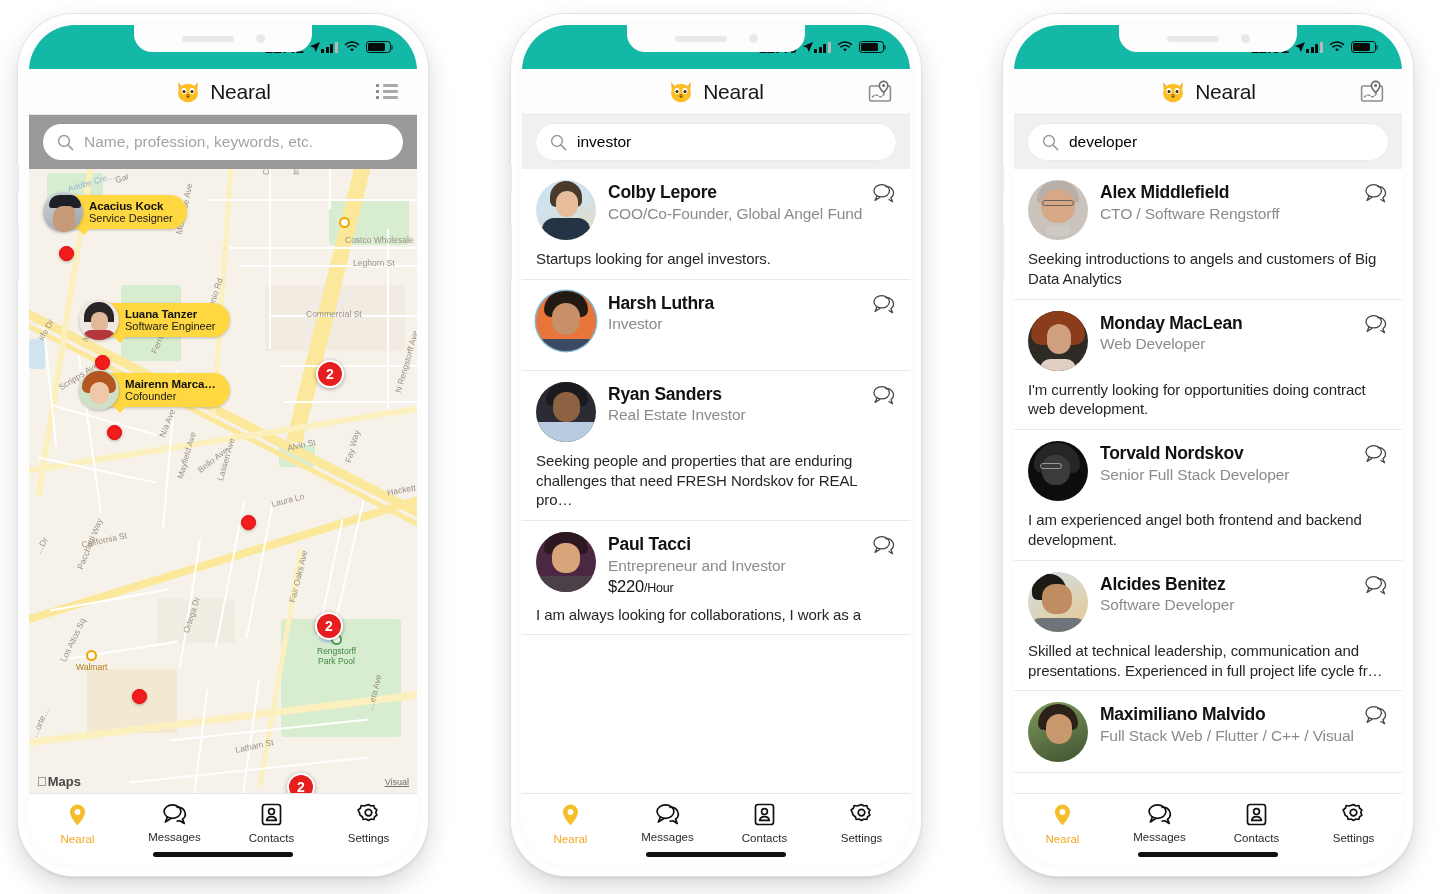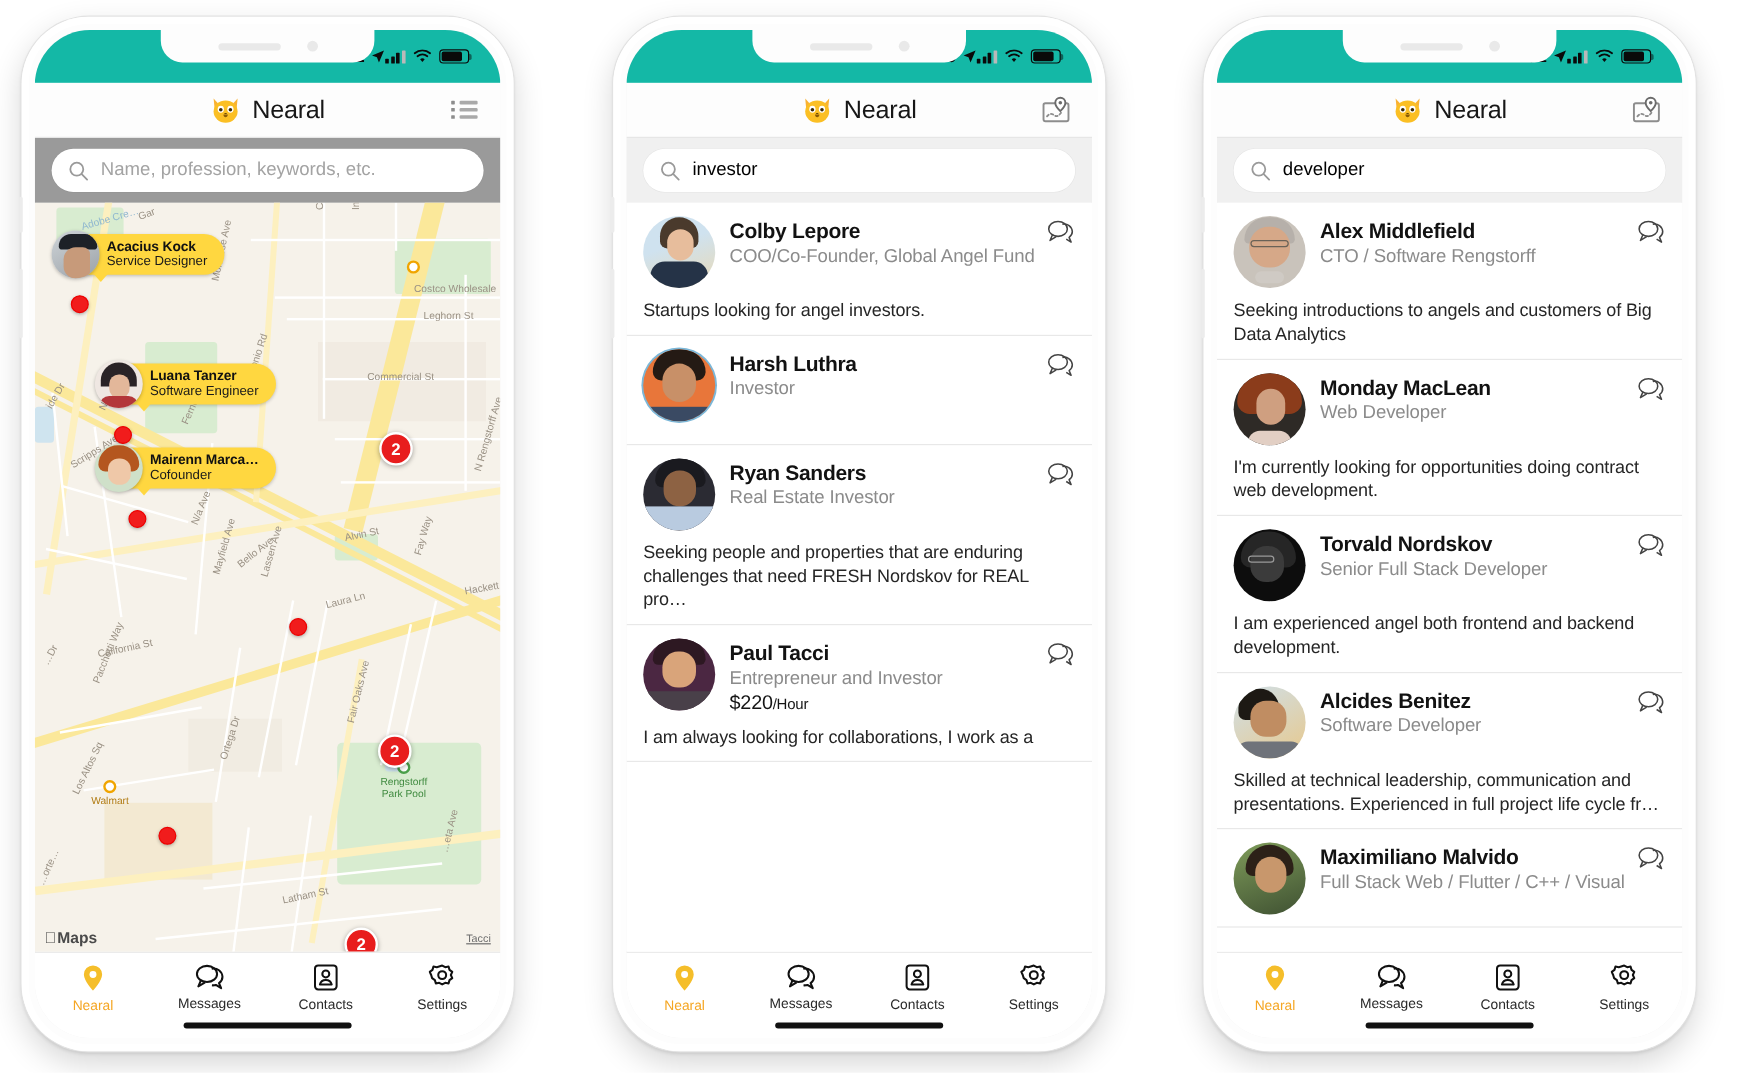--- a/index.html
+++ b/index.html
@@ -408,21 +408,21 @@
               <span class="tail"></span>
             </div>
           </div>
 
 
 
           <div class="maps-attr">
             <span class="apple"></span>
               <span>Maps</span>
           </div>
-          <div class="legal">Tacci</div>
+          <div class="legal">Visual</div>
         </div>
 
         <div class="tabbar">
           <div class="tab active">
             <svg width="21" height="24" viewBox="0 0 21 24">
                 <path d="M10.5 1.5a7.6 7.6 0 0 0-7.6 7.6c0 5.4 7.6 13.4 7.6 13.4s7.6-8 7.6-13.4a7.6 7.6 0 0 0-7.6-7.6z" fill="#F5BE2A"></path>
                 <circle cx="10.5" cy="9" r="2.9" fill="#fff"></circle>
               </svg>
             <span class="tl">Nearal</span>
           </div>

